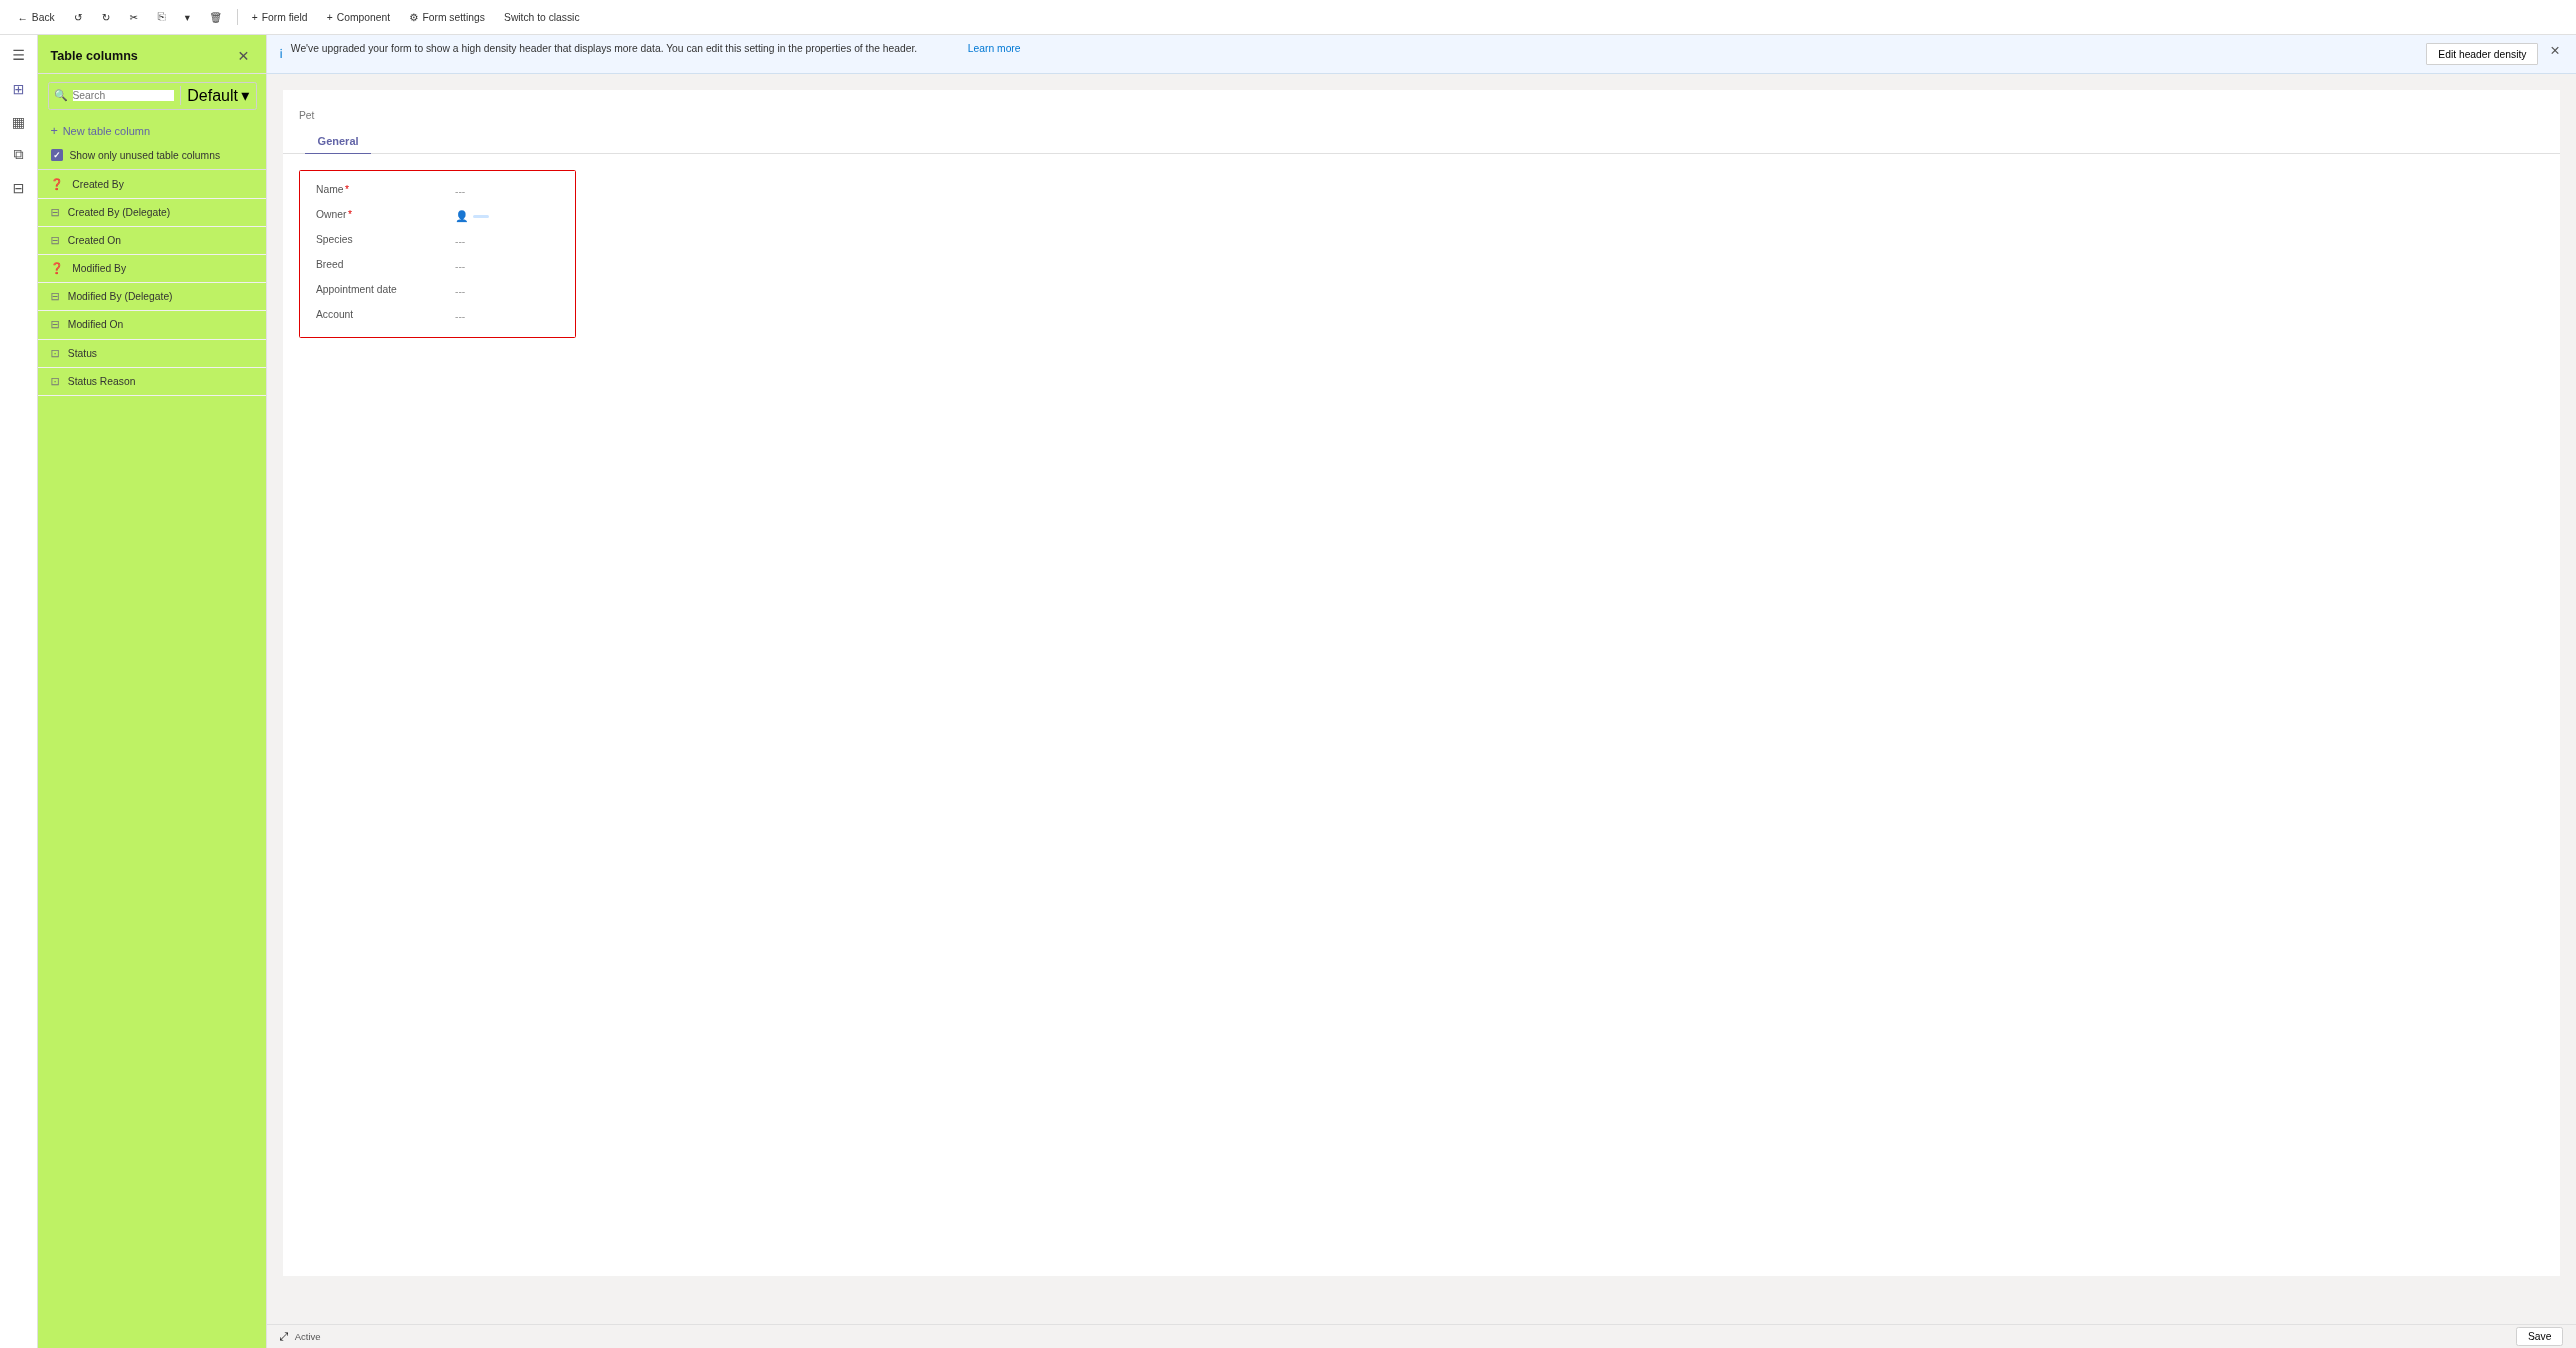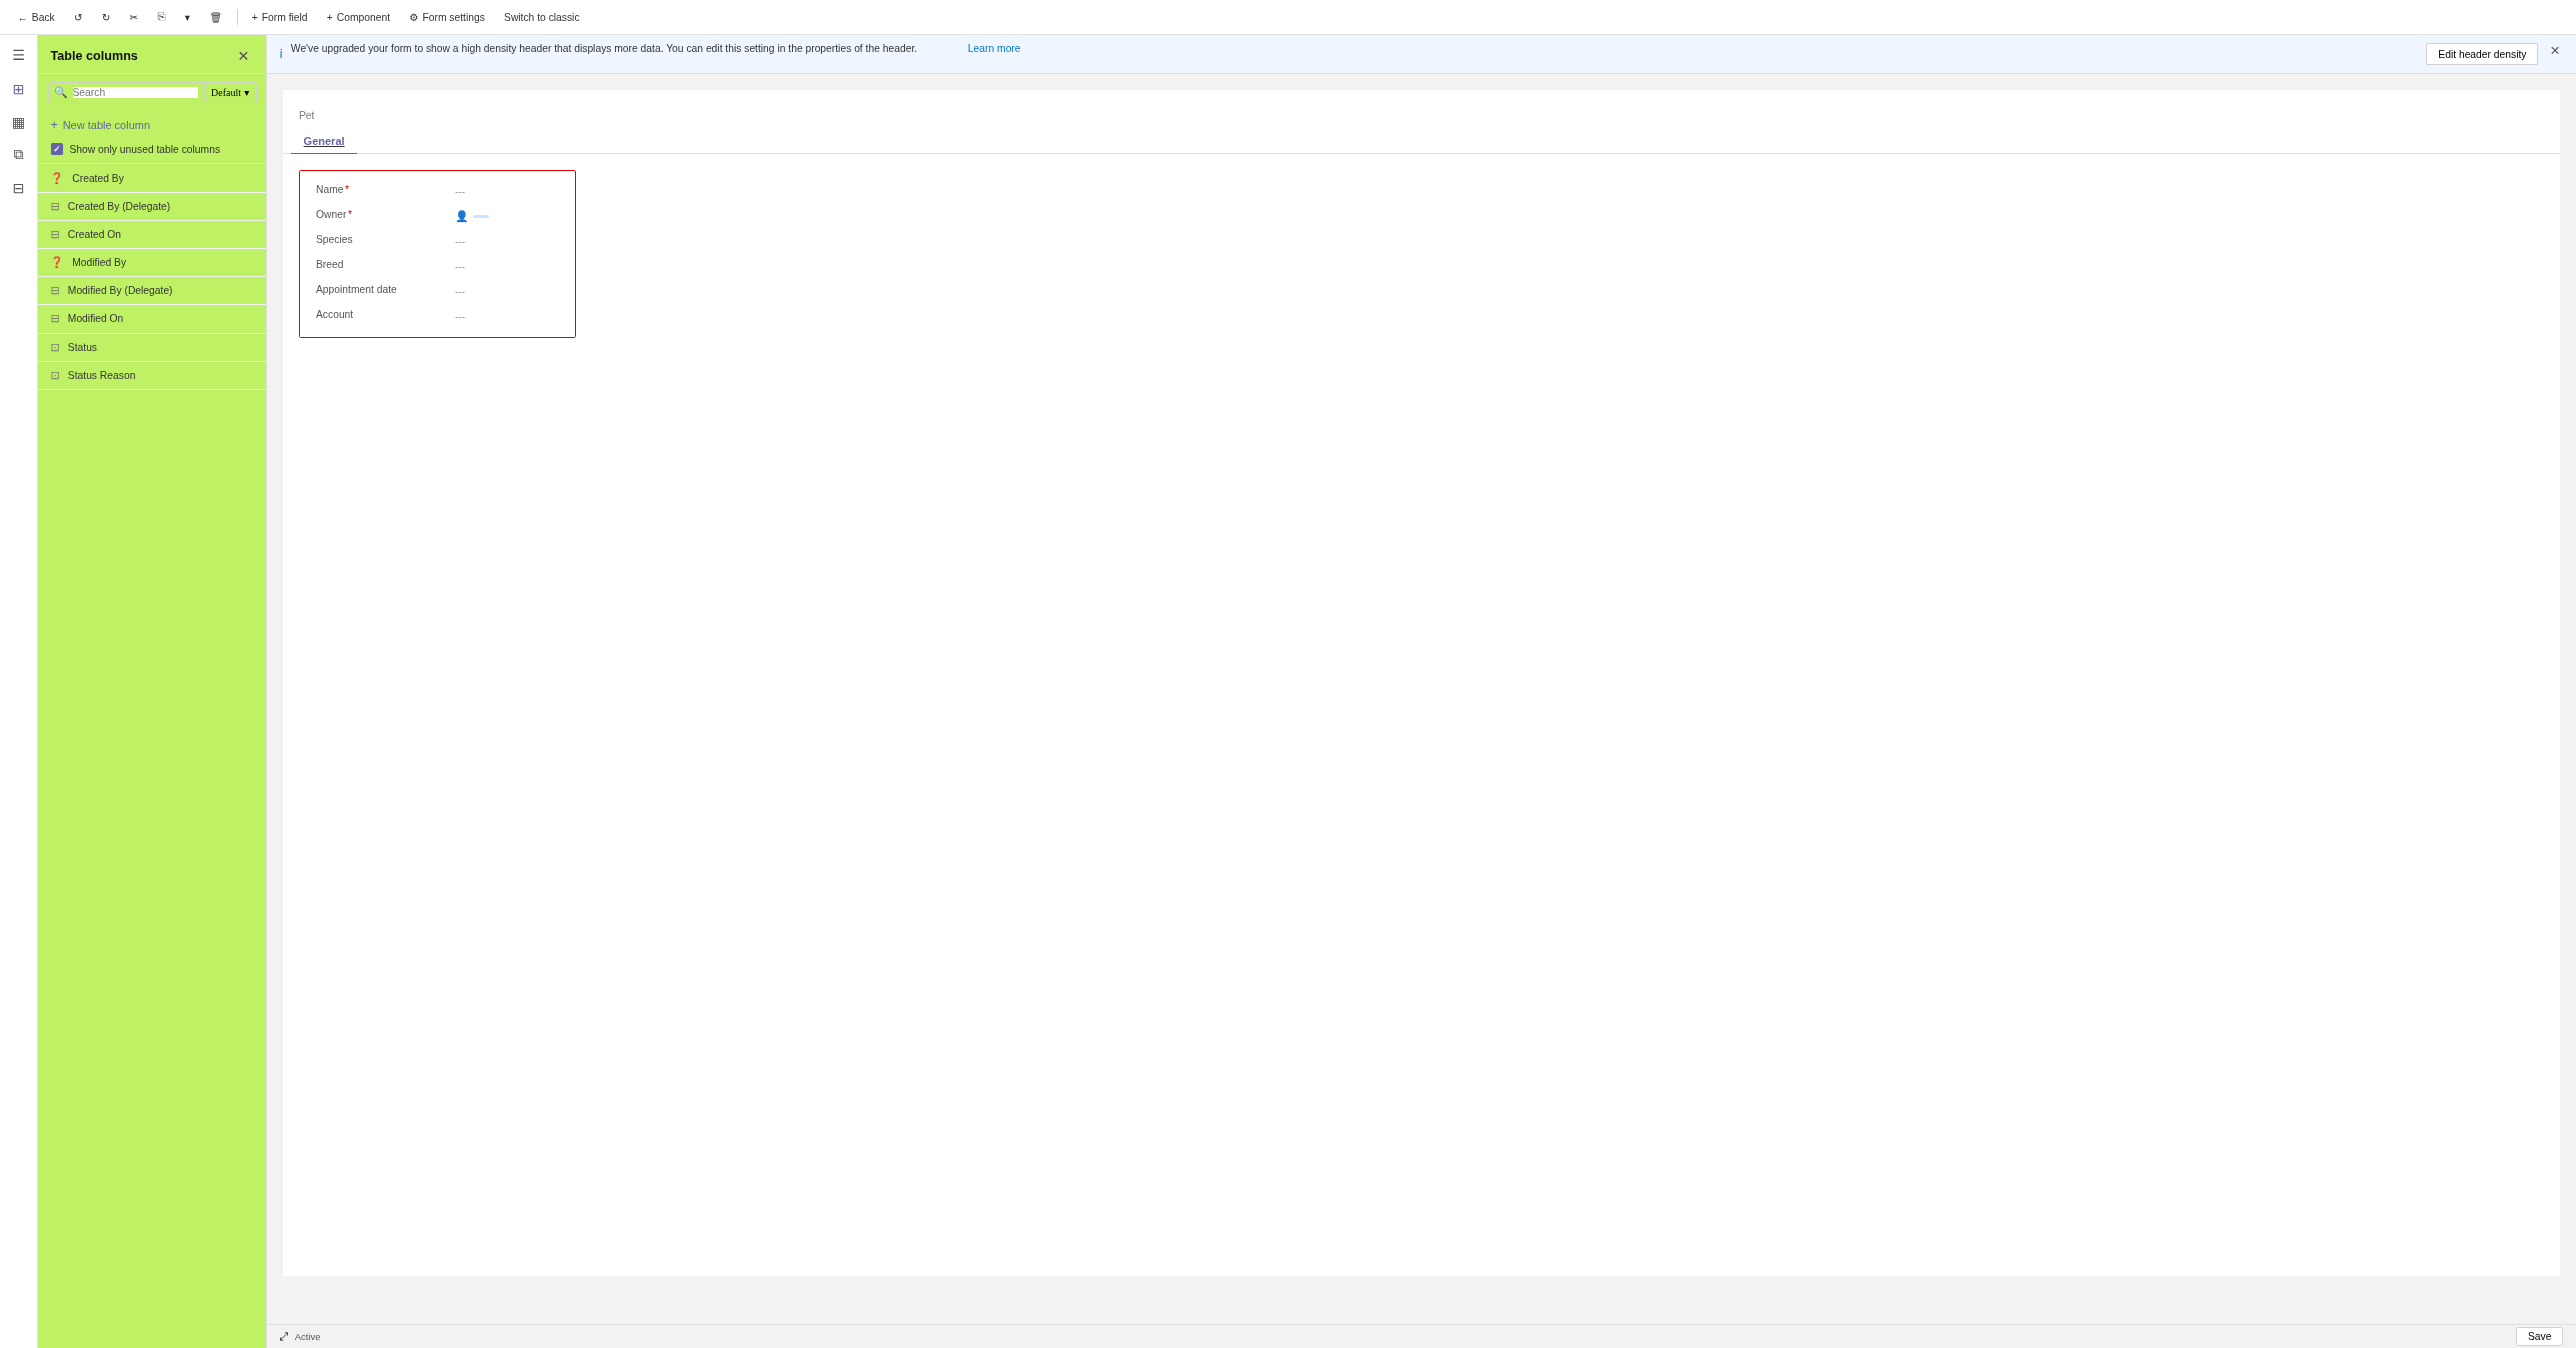--- a/index.html
+++ b/index.html
@@ -43,21 +43,21 @@
     .columns-panel-title { font-size: 12.6px; font-weight: 600; color: #111; }
     .close-btn { border: none; background: transparent; cursor: pointer; font-size: 14.2px; color: #555; border-radius: 2.4px; padding: 1.6px 4px; }
 
     .search-bar {
       display: flex; align-items: center; margin: 8px 9.5px; border: 0.8px solid #d0d0d0;
       border-radius: 2.4px; overflow: hidden; gap: 0;
     }
     .search-bar-input-wrapper { display: flex; align-items: center; flex: 1; padding: 3.2px 6.3px; gap: 4px; }
     .search-bar-input { border: none; outline: none; font-size: 10.3px; width: 100%; font-family: 'Segoe UI', sans-serif; }
     .search-bar-sep { width: 0.8px; height: 19px; background: #d0d0d0; }
-    .search-bar-dropdown { display: flex; align-items: center; gap: 3.2px; padding: 3.2px 6.3px; cursor: pointer; font-size: 10px; border: none; background: transparent; font-family: Liberation Serif, serif; }
+    .search-bar-dropdown { display: flex; align-items: center; gap: 3.2px; padding: 3.2px 6.3px; cursor: pointer; font-size: 16px; border: none; background: transparent; font-family: Liberation Sans, sans-serif; }
 
     .new-table-column-btn {
       display: flex; align-items: center; gap: 4.7px; padding: 6.3px 12.6px;
       border: none; background: transparent; cursor: pointer; font-size: 11px; color: #6264a7;
       font-family: 'Segoe UI', sans-serif; font-weight: 500; text-align: left;
     }
 
     .checkbox-row {
       display: flex; align-items: center; gap: 6.3px; padding: 4.7px 12.6px 8px 12.6px;
       border-bottom: 0.8px solid #e0e0e0; cursor: pointer;
@@ -95,21 +95,21 @@
     }
 
     
     .form-canvas { flex: 1; overflow: auto; background: #f3f2f1; padding: 16px; }
     .form-container { background: #fff; min-height: calc(100% - 32px); position: relative; }
 
     .form-header { padding: 12.6px 16px 6.3px 16px; }
     .form-title { font-size: 16px; font-weight: 600; color: #111; }
     .form-subtitle { font-size: 10.3px; color: #777; margin-top: 7px; }
 
-    .form-tab-bar { display: flex; border-bottom: 1.6px solid #e0e0e0; padding: 0 8px; text-decoration: underline; }
+    .form-tab-bar { display: flex; border-bottom: 1.6px solid #e0e0e0; padding: 0 22px; }
     .form-tab {
       padding: 6.3px 12.6px; font-size: 11px; cursor: pointer; border: none; background: transparent;
       font-family: 'Segoe UI', sans-serif; color: #333; position: relative; bottom: -1.6px;
     }
     .form-tab.active { border-bottom: 1.6px solid #6264a7; color: #6264a7; font-weight: 600; }
 
     .form-section { padding: 16px; }
     .form-section-content {
       border: 1.6px solid #e00000; border-radius: 1.6px; padding: 8px 0;
       display: inline-block; width: 277px;

